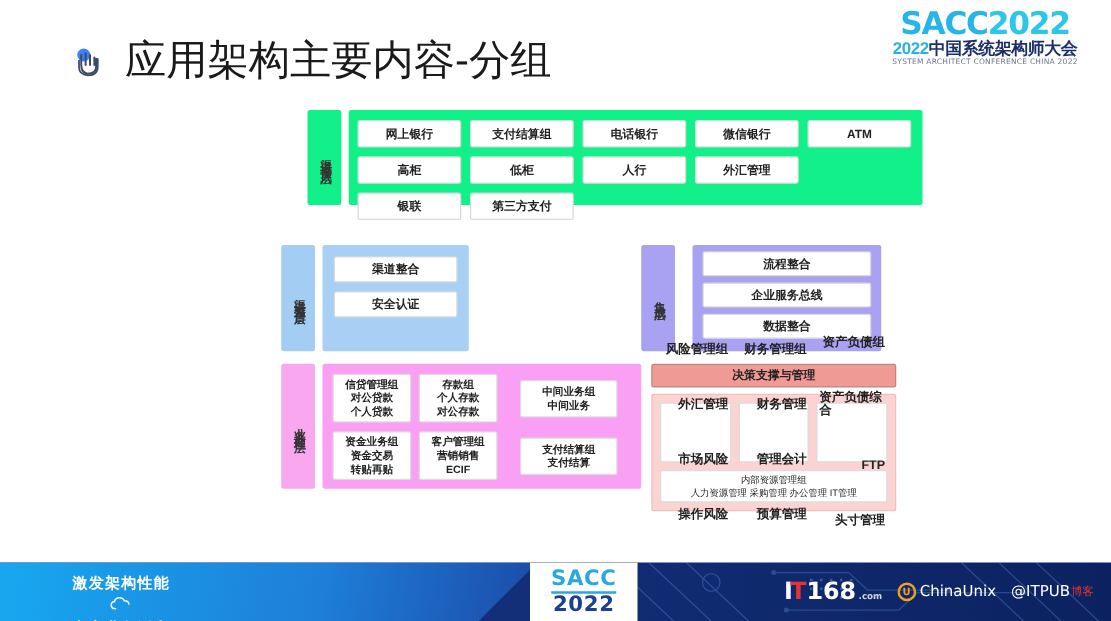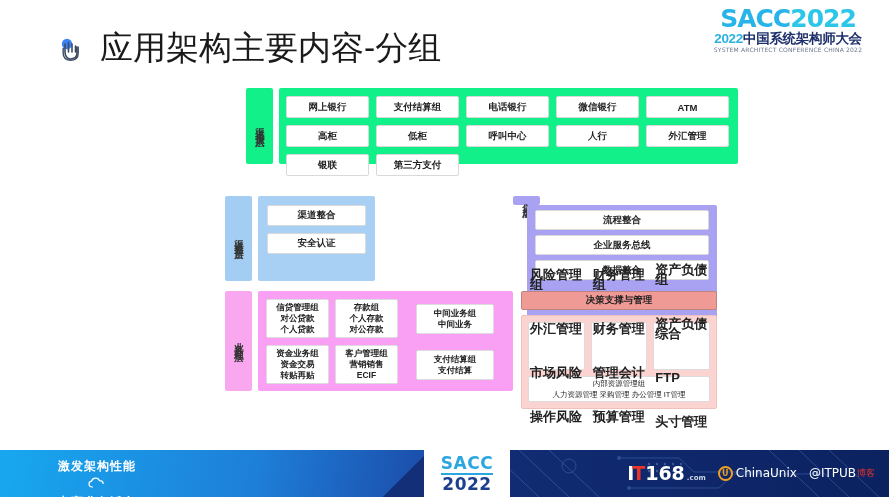--- a/index.html
+++ b/index.html
@@ -66,21 +66,21 @@
   }
 
   
   .blue-layer{left:0;top:108px;width:150px;height:85px;}
   .blue-layer .side-label{background:#a3cdf2;}
   .blue-layer .layer-body{background:#a8d0f5;padding:9px 9px;box-sizing:border-box;font-family:Liberation Serif, serif;}
   .blue-layer .cell{width:100%;height:21px;margin-bottom:7px;}
   .blue-layer .cell:last-child{margin-bottom:0;}
 
   
-  .purple-layer{left:288px;top:108px;width:204px;height:85px;flex-direction:column;}
+  .purple-layer{left:288px;top:108px;width:204px;height:85px;}
   .purple-layer .side-label{background:#a9a2f2;}
   .purple-layer .layer-body{
     background:#a9a2f2;padding:5px 8px;box-sizing:border-box;
     margin-left:14px;flex:0 0 151px;
   }
   .purple-layer .cell{width:100%;height:20px;margin-bottom:5px;}
   .purple-layer .cell:last-child{margin-bottom:0;}
 
   
   .pink-layer{left:0;top:203px;width:288px;height:100px;}
@@ -107,22 +107,22 @@
     font-size:9.5px;font-weight:bold;color:#222;margin-bottom:5px;
   }
   .decision-body{
     background:#fbd3d0;border:1px solid #ecc1be;border-radius:2px;
     padding:6px 6px;box-sizing:border-box;
   }
   .dec-row{display:flex;gap:6px;margin-bottom:6px;}
   .dec-cell{
     background:#ffffff;border:1px solid #dcdcdc;border-radius:2px;
     flex:1 1 0;box-sizing:border-box;padding:2px 1px;
-    display:flex;flex-direction:column;align-items:flex-start;justify-content:center;
-    font-size:13px;font-weight:bold;color:#222;line-height:10px;
+    display:flex;flex-direction:column;align-items:flex-end;justify-content:center;
+    font-size:10px;font-weight:bold;color:#222;line-height:10px;
     height:48px;
     gap:34px;
   }
   .dec-wide{
     background:#ffffff;border:1px solid #dcdcdc;border-radius:2px;
     box-sizing:border-box;padding:3px 2px;text-align:center;
     font-size:7.5px;font-weight:normal;color:#222;line-height:11px;
     height:26px;display:flex;flex-direction:column;
     align-items:center;justify-content:center;
   }
@@ -208,21 +208,20 @@
       <div class="grid-row">
         <div class="cell">网上银行</div>
         <div class="cell">支付结算组</div>
         <div class="cell">电话银行</div>
         <div class="cell">微信银行</div>
         <div class="cell">ATM</div>
       </div>
       <div class="grid-row">
         <div class="cell">高柜</div>
         <div class="cell">低柜</div>
-        <div class="cell">呼叫中心</div>
         <div class="cell">人行</div>
         <div class="cell">外汇管理</div>
       </div>
       <div class="grid-row">
         <div class="cell">银联</div>
         <div class="cell">第三方支付</div>
       </div>
     </div>
   </div>
 

